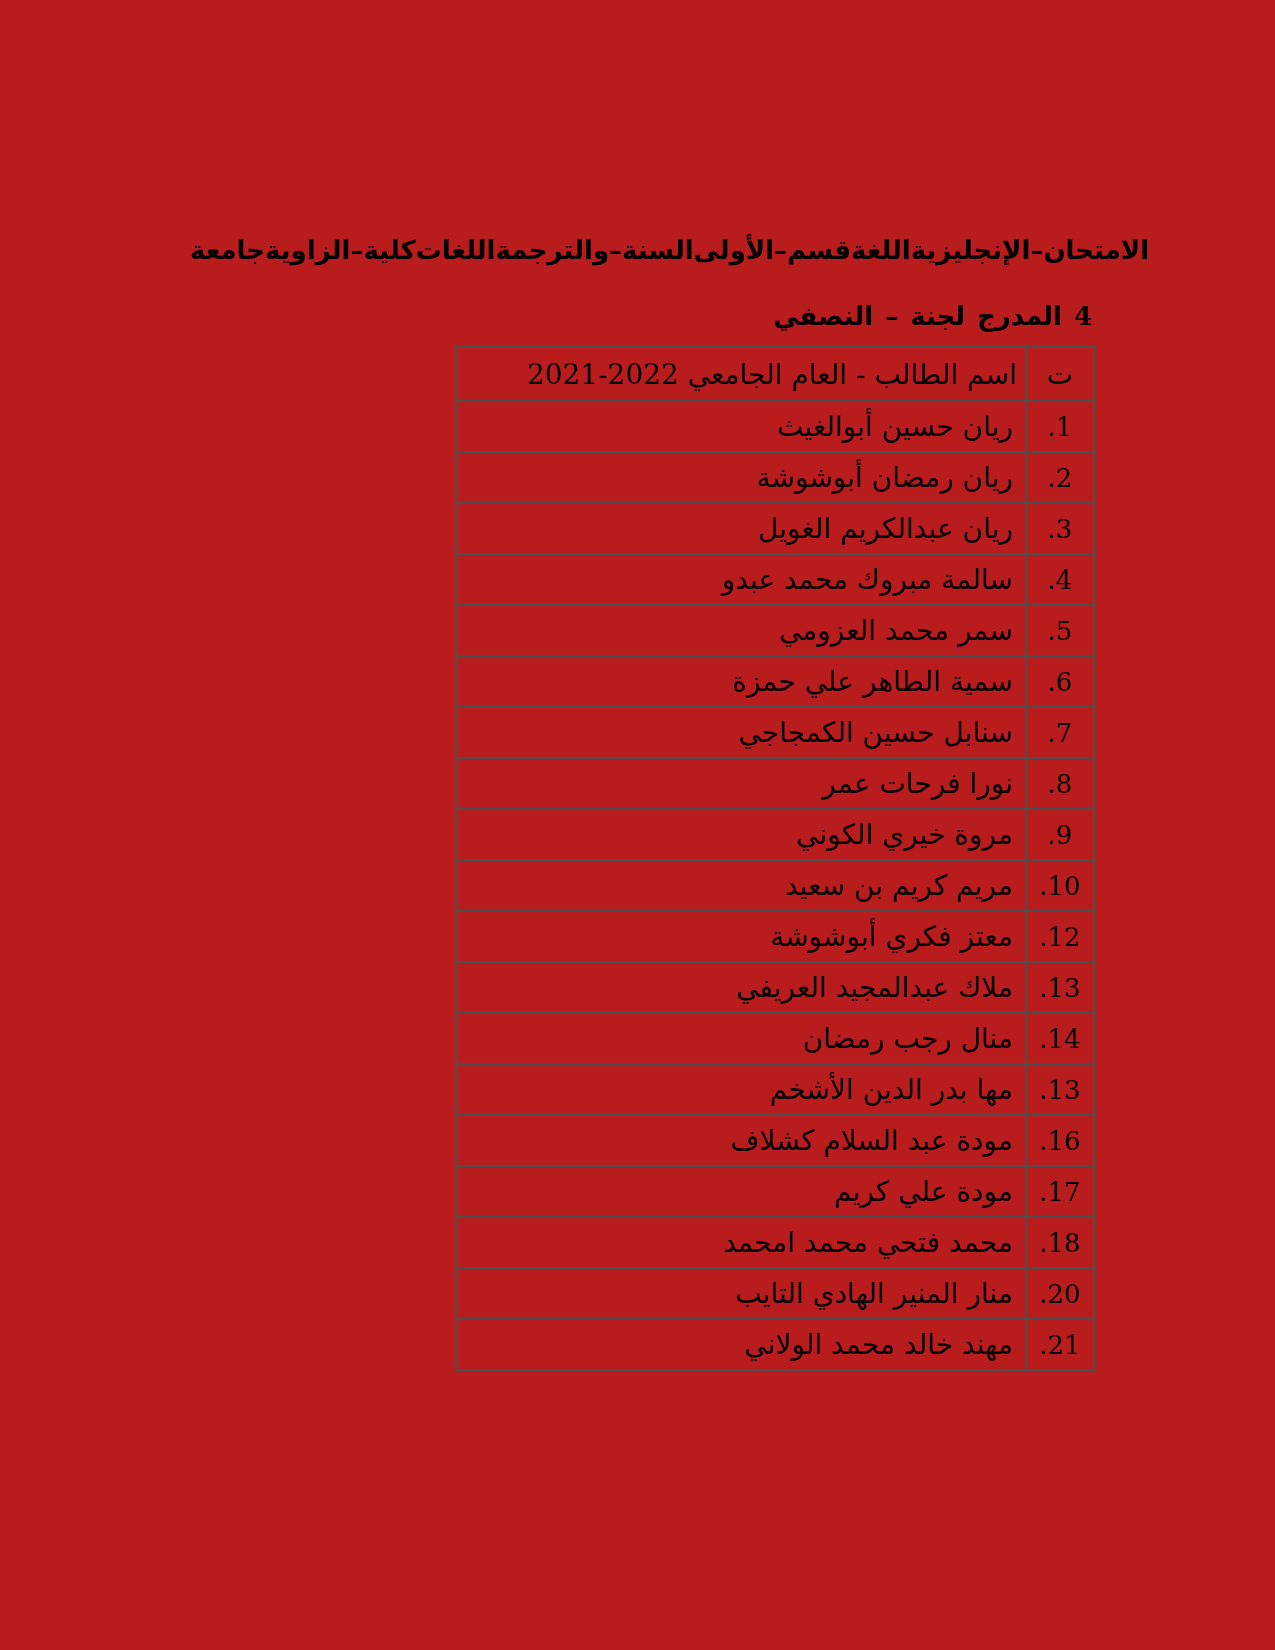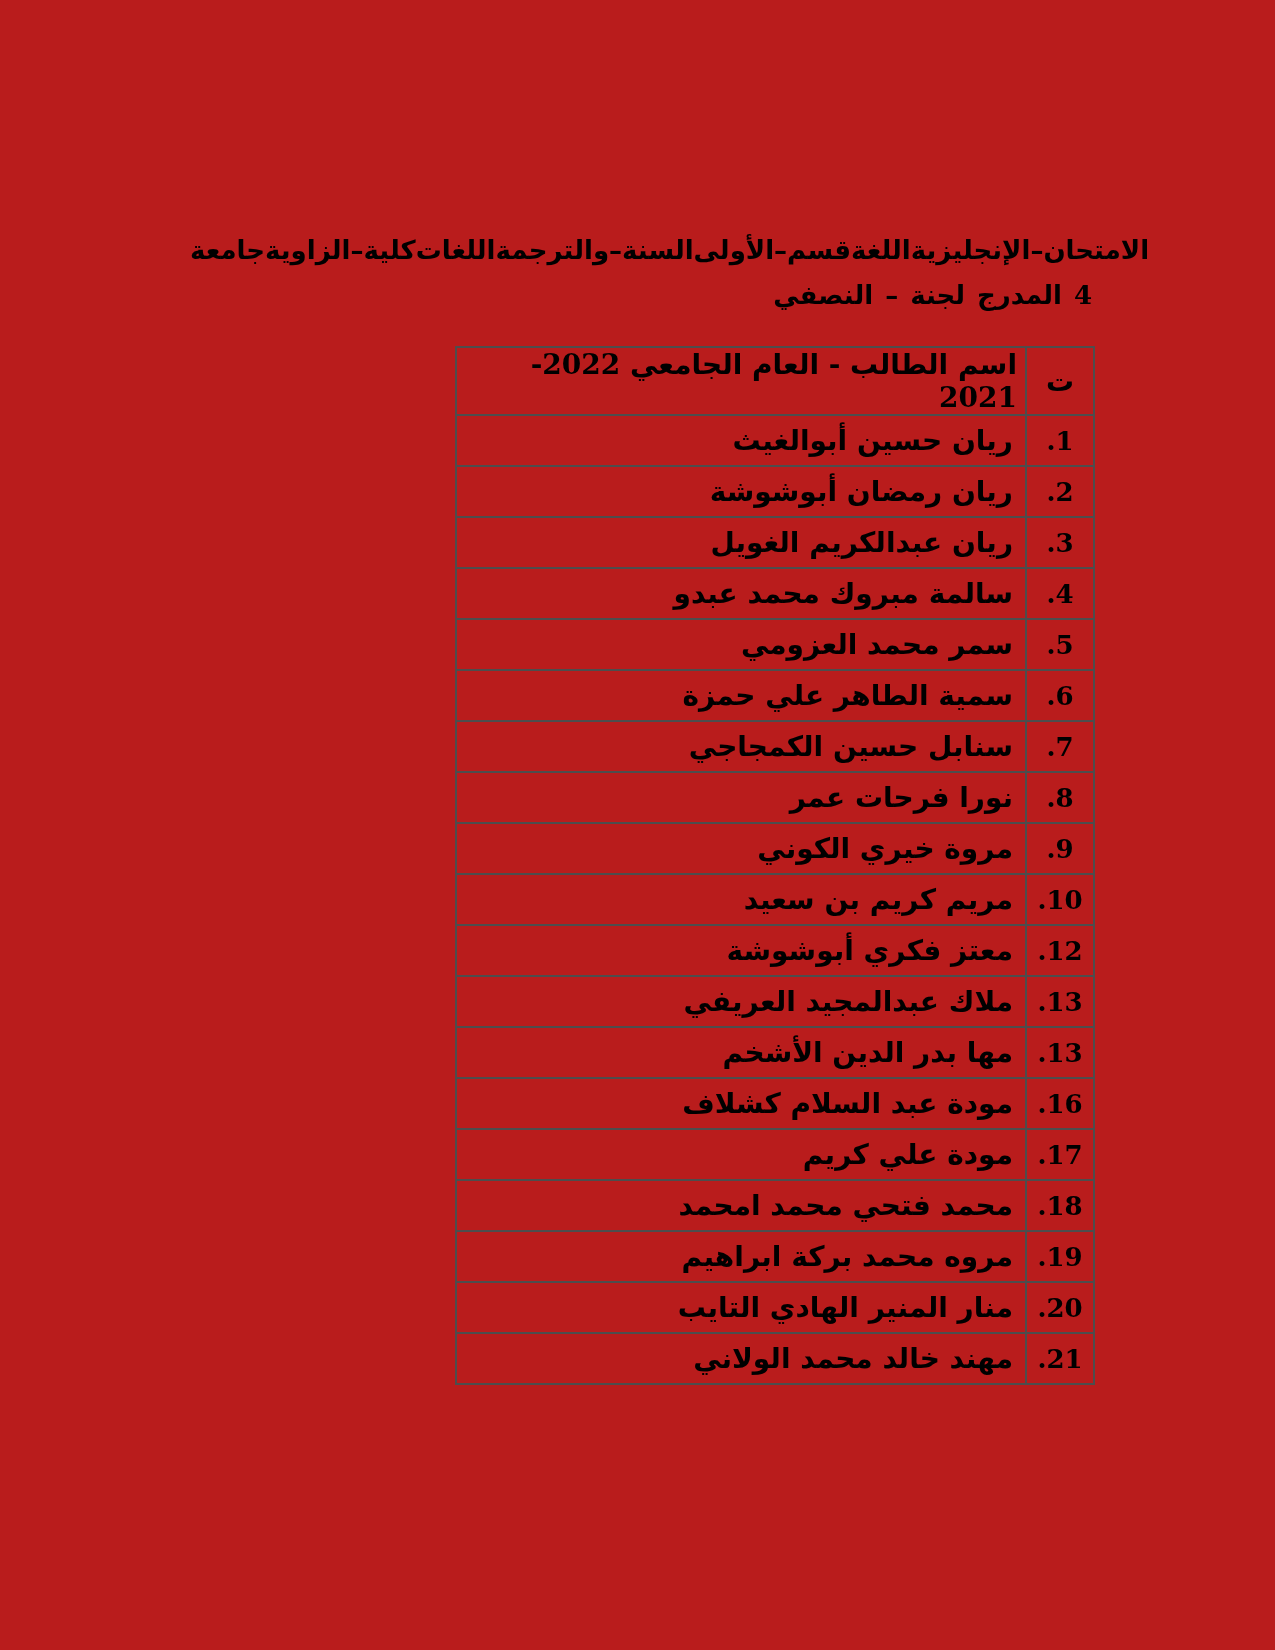--- a/index.html
+++ b/index.html
@@ -4,28 +4,28 @@
 <style>
   html,body{margin:0;padding:0;background:#ffffff;}
   body{width:1275px;height:1650px;position:relative;font-family:"DejaVu Sans",sans-serif;}
   .page{position:absolute;inset:0;background:#b91c1c;}
 
   
   .doc-title{position:absolute;left:190px;top:235px;width:902px;color:#000;}
   .title-line{display:flex;direction:ltr;font-weight:bold;font-size:26px;line-height:1.2;
               font-family:"DejaVu Serif","DejaVu Sans",sans-serif;white-space:nowrap;}
   .title-line-1{justify-content:space-between;}
-  .title-line-2{justify-content:flex-end;gap:12px;margin-top:14px;}
+  .title-line-2{justify-content:flex-end;gap:12px;margin-top:35px;}
   .title-word{display:inline-block;}
 
   
   table.students{position:absolute;left:455px;top:346px;width:638px;
                  border-collapse:collapse;table-layout:fixed;color:#000;}
   table.students th,table.students td{border:2px solid #4d4d4d;box-sizing:border-box;
-                 font-weight:bold;overflow:hidden;}
+                 font-weight:normal;overflow:hidden;}
   col.name-col{width:570px;}
   col.idx-col{width:68px;}
   th.name-hdr{height:54px;font-size:28px;text-align:right;padding:0 8px 0 4px;vertical-align:middle;
               font-family:"DejaVu Serif","DejaVu Sans",sans-serif;}
   th.idx-hdr{height:54px;font-size:28px;text-align:center;vertical-align:middle;}
   td.name-cell{height:51px;font-size:28px;padding:0 12px 0 4px;vertical-align:middle;}
   td.num-cell{height:51px;font-size:26px;text-align:center;vertical-align:middle;
               font-family:"DejaVu Serif","DejaVu Sans",sans-serif;}
 </style>
 </head>
@@ -113,40 +113,40 @@
         </tr>
         <tr>
           <td class="name-cell" dir="rtl">معتز فكري أبوشوشة</td>
           <td class="num-cell" dir="rtl">12.</td>
         </tr>
         <tr>
           <td class="name-cell" dir="rtl">ملاك عبدالمجيد العريفي</td>
           <td class="num-cell" dir="rtl">13.</td>
         </tr>
         <tr>
+          <td class="name-cell" dir="rtl">منال رجب رمضان</td>
+          <td class="num-cell" dir="rtl">14.</td>
+        </tr>
+        <tr>
           <td class="name-cell" dir="rtl">مها بدر الدين الأشخم</td>
           <td class="num-cell" dir="rtl">13.</td>
         </tr>
         <tr>
           <td class="name-cell" dir="rtl">مودة عبد السلام كشلاف</td>
           <td class="num-cell" dir="rtl">16.</td>
         </tr>
         <tr>
           <td class="name-cell" dir="rtl">مودة علي كريم</td>
           <td class="num-cell" dir="rtl">17.</td>
         </tr>
         <tr>
           <td class="name-cell" dir="rtl">محمد فتحي محمد امحمد</td>
           <td class="num-cell" dir="rtl">18.</td>
         </tr>
         <tr>
-          <td class="name-cell" dir="rtl">مروه محمد بركة ابراهيم</td>
-          <td class="num-cell" dir="rtl">19.</td>
-        </tr>
-        <tr>
           <td class="name-cell" dir="rtl">منار المنير الهادي التايب</td>
           <td class="num-cell" dir="rtl">20.</td>
         </tr>
         <tr>
           <td class="name-cell" dir="rtl">مهند خالد محمد الولاني</td>
           <td class="num-cell" dir="rtl">21.</td>
         </tr>
       </tbody>
   </table>
 

